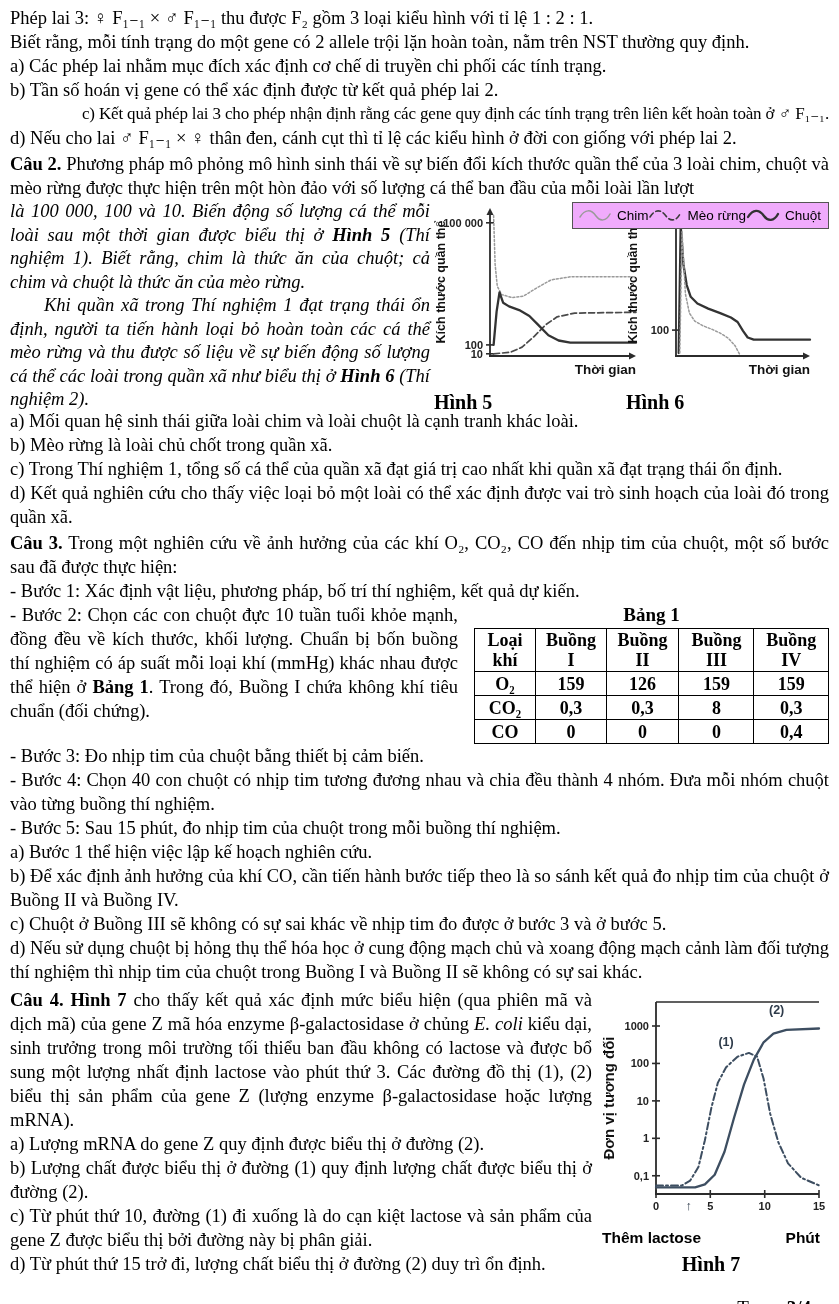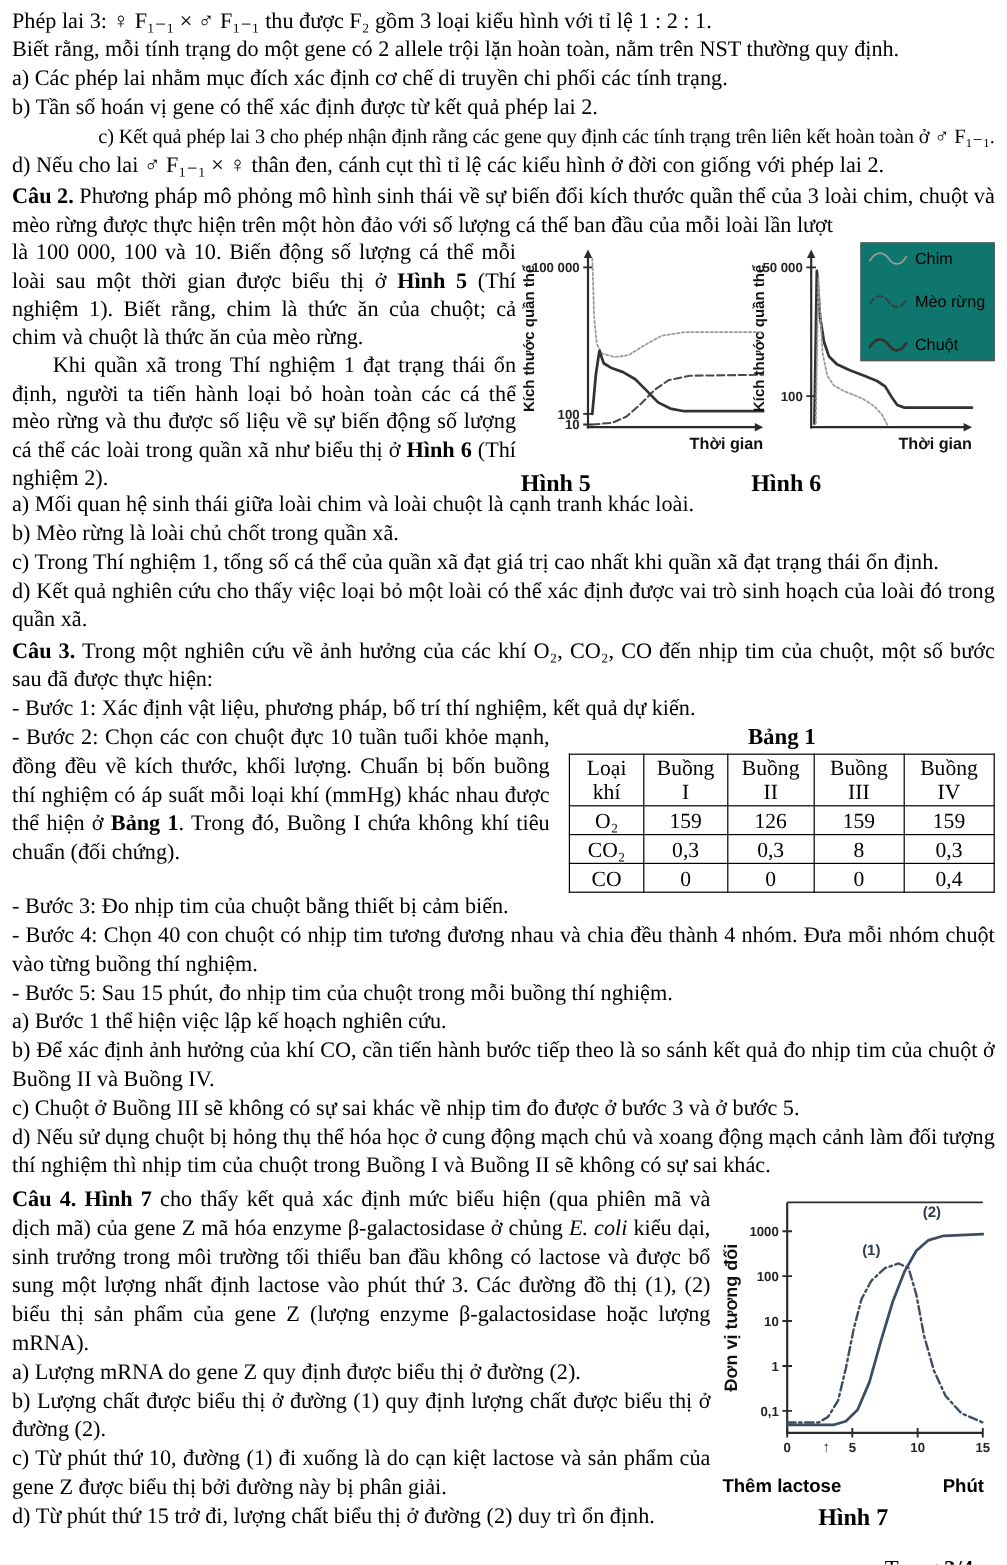--- a/index.html
+++ b/index.html
@@ -14,35 +14,35 @@
   .fit{font-size:17px;letter-spacing:-0.15px;white-space:nowrap;text-align:right;}
   .row{display:flex;}
   .col-text{line-height:23.5px;text-align:justify;}
   .indent{text-indent:34px;}
   
   .figwrap{position:relative;}
   .figblock{position:absolute;text-align:left;}
   .figcaption{font-weight:bold;font-size:20px;margin-top:2px;
     font-family:"Liberation Serif","DejaVu Serif",serif;}
   .legendbox{
-    position:absolute;border:1.5px solid #555;background:#0f766e;
-    padding:4px 7px 4px 5px;display:flex;flex-direction:column;gap:19px;z-index:5;
+    position:absolute;border:1.5px solid #555;background:#f0abfc;
+    padding:4px 7px 4px 5px;display:flex;flex-direction:row;gap:0;z-index:5;
   }
   .legrow{display:flex;align-items:center;gap:5px;}
   .legrow span{font-family:"Liberation Sans","DejaVu Sans",sans-serif;font-size:13.5px;line-height:17px;}
   svg text.ctick{font:bold 11px "Liberation Sans","DejaVu Sans",sans-serif;fill:#222;}
   svg text.cxlabel{font:bold 13.5px "Liberation Sans","DejaVu Sans",sans-serif;fill:#111;}
   svg text.cylabel{font-weight:bold;font-family:"Liberation Sans","DejaVu Sans",sans-serif;fill:#111;}
   svg text.cann{font:bold 12.5px "Liberation Sans","DejaVu Sans",sans-serif;fill:#2e3b4a;}
   
   .tablecol{display:flex;flex-direction:column;align-items:center;}
   .tabletitle{font-weight:bold;font-size:19px;line-height:24px;}
   table.b1{border-collapse:collapse;margin-top:1px;}
   table.b1 td,table.b1 th{
-    border:1.4px solid #000;text-align:center;font-weight:normal;
+    border:1.4px solid #000;text-align:center;font-weight:bold;
     font-size:18px;line-height:20px;padding:1px 8px;height:21px;
   }
   
   .h7below{display:flex;justify-content:space-between;align-items:center;
     font-family:"Liberation Sans","DejaVu Sans",sans-serif;font-weight:bold;}
   .h7below .lac{font-size:15.5px;}
   .h7below .unit{font-size:15.5px;}
   .footer{text-align:right;padding-right:18px;margin-top:16px;font-size:19px;}
   .footer b{font-weight:bold;}
 </style>
@@ -55,21 +55,21 @@
   <div class="line">a) Các phép lai nhằm mục đích xác định cơ chế di truyền chi phối các tính trạng.</div>
   <div class="line">b) Tần số hoán vị gene có thể xác định được từ kết quả phép lai 2.</div>
   <div class="line fit">c) Kết quả phép lai 3 cho phép nhận định rằng các gene quy định các tính trạng trên liên kết hoàn toàn ở ♂ F₁₋₁.</div>
   <div class="line">d) Nếu cho lai ♂ F₁₋₁ × ♀ thân đen, cánh cụt thì tỉ lệ các kiểu hình ở đời con giống với phép lai 2.</div>
 </div>
 
 <div style="margin-top:2px;">
   <div class="just" style="height:48px;overflow:hidden;"><b>Câu 2.</b> Phương pháp mô phỏng mô hình sinh thái về sự biến đổi kích thước quần thể của 3 loài chim, chuột và mèo rừng được thực hiện trên một hòn đảo với số lượng cá thể ban đầu của mỗi loài lần lượt</div>
 
   <div class="row" style="height:209px;">
-    <div class="col-text" style="width:420px;flex:none;">
+    <div class="col-text" style="width:420px;flex:none;font-style:italic;">
       <div>là 100 000, 100 và 10. Biến động số lượng cá thể mỗi loài sau một thời gian được biểu thị ở <b>Hình 5</b> (Thí nghiệm 1). Biết rằng, chim là thức ăn của chuột; cả chim và chuột là thức ăn của mèo rừng.</div>
       <div class="indent">Khi quần xã trong Thí nghiệm 1 đạt trạng thái ổn định, người ta tiến hành loại bỏ hoàn toàn các cá thể mèo rừng và thu được số liệu về sự biến động số lượng cá thể các loài trong quần xã như biểu thị ở <b>Hình 6</b> (Thí nghiệm 2).</div>
     </div>
 
     <div class="figwrap" style="flex:1;height:209px;">
 
       <div class="figblock" style="left:4px;top:0;">
         <svg width="210" height="182">
             <line x1="56" y1="157" x2="56" y2="14" stroke="#2b2b2b" stroke-width="1.8"></line>
             <line x1="55" y1="156" x2="196" y2="156" stroke="#2b2b2b" stroke-width="1.8"></line>

